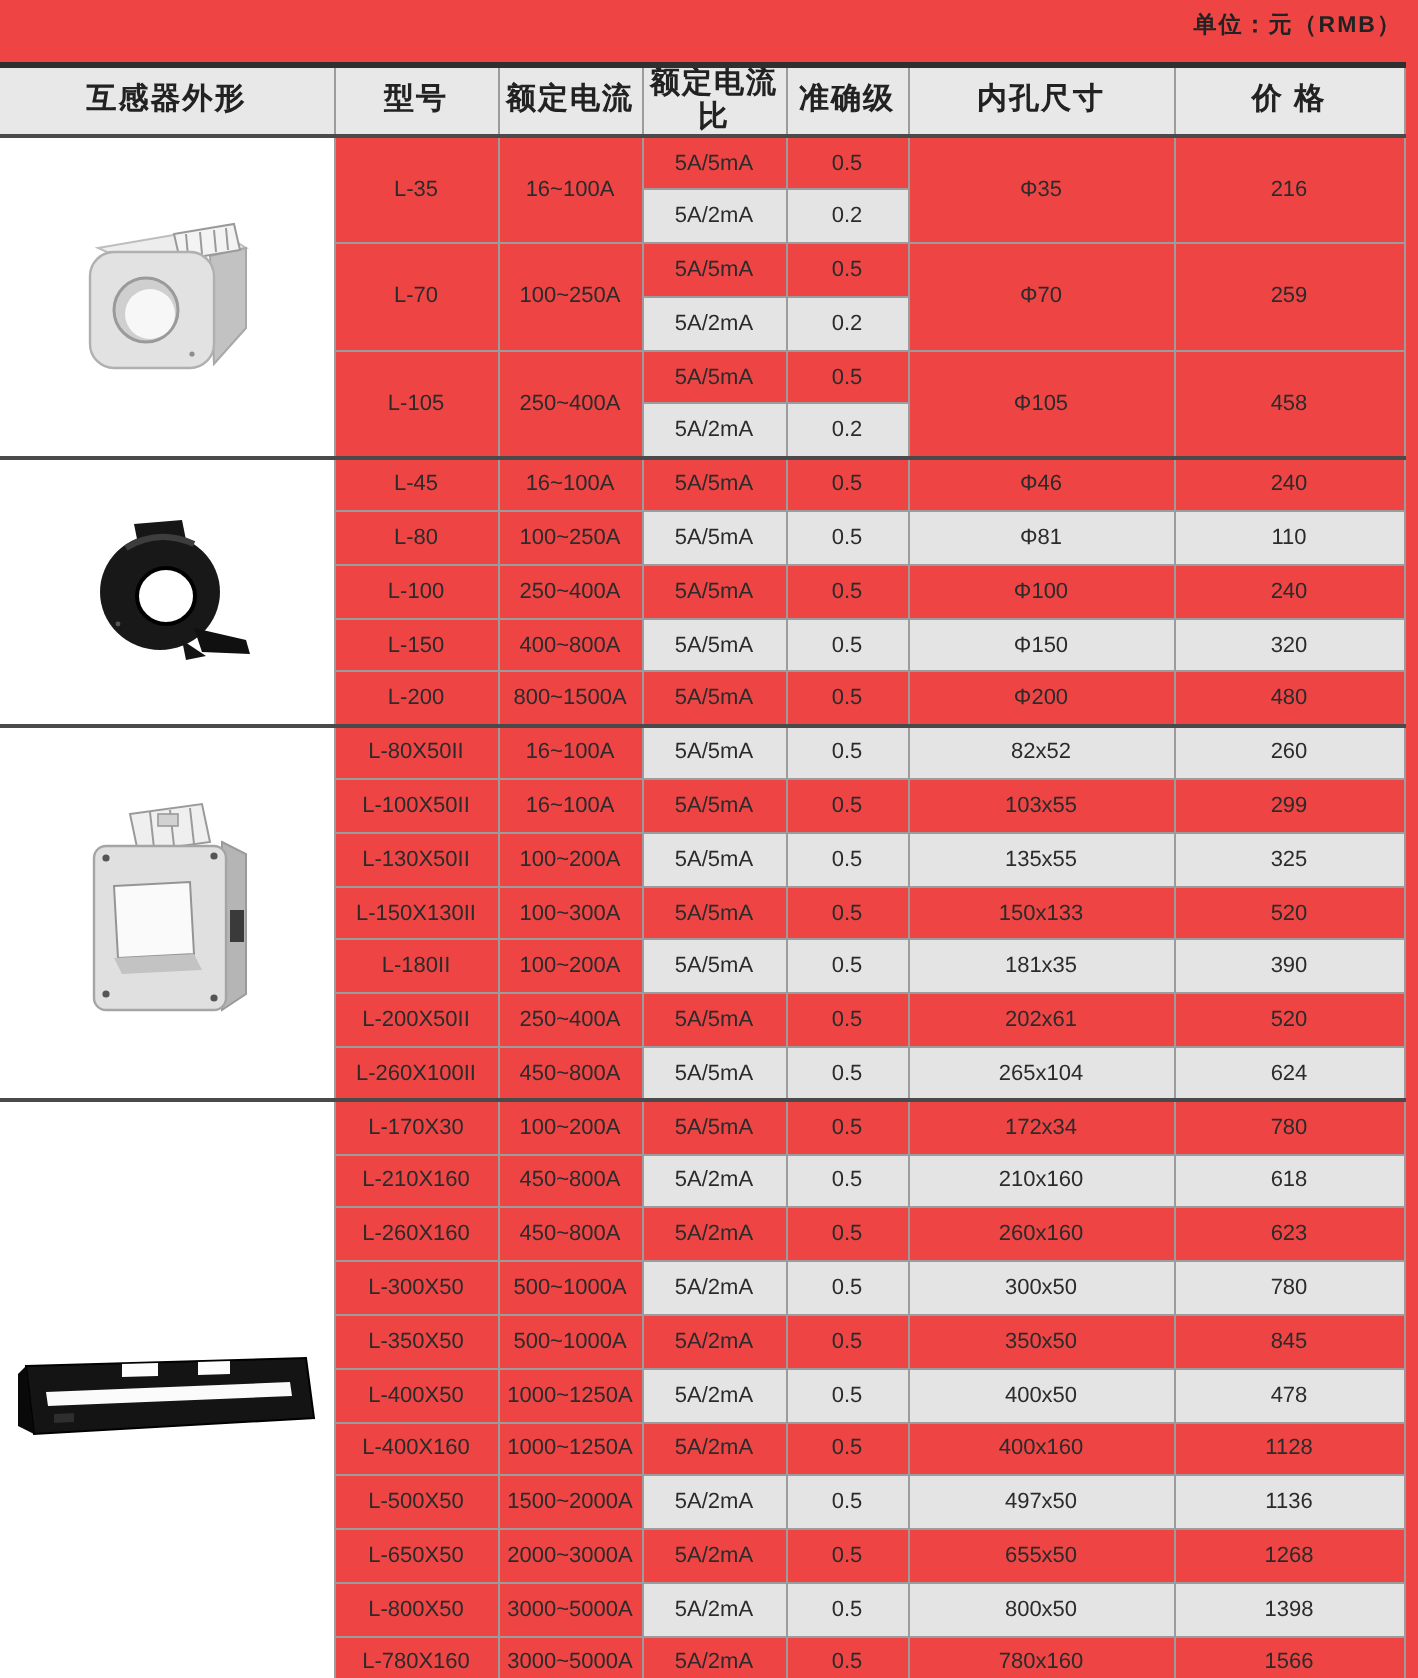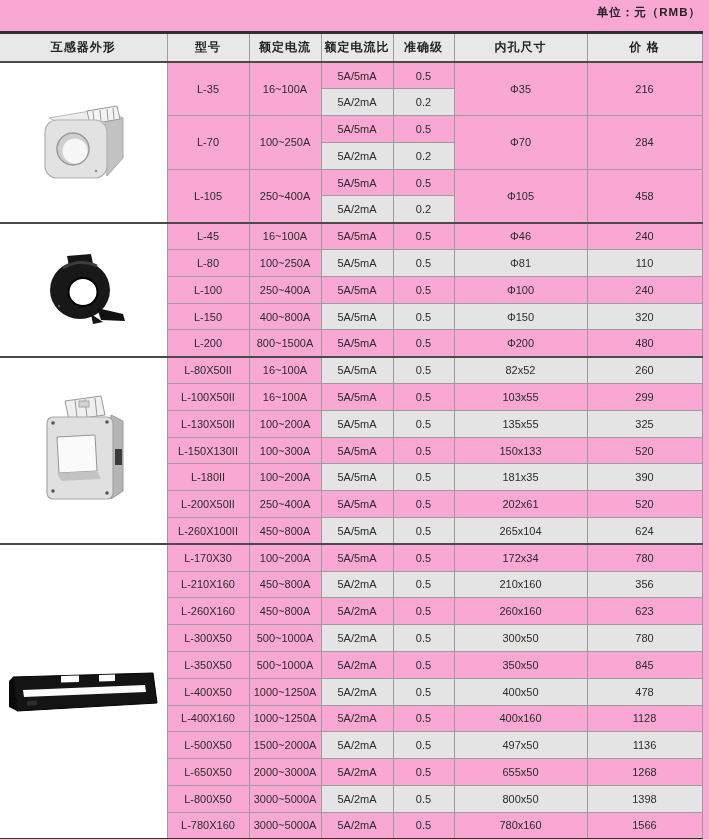--- a/index.html
+++ b/index.html
@@ -1,34 +1,34 @@
 <!DOCTYPE html>
 <html><head>
 <meta charset="utf-8">
 <style>
   html,body{margin:0;padding:0;background:#fff;}
   .page{
-    position:relative;width:709px;height:839px;background:#f9a8d4;
+    position:relative;width:709px;height:839px;background:#ef4444;
     font-family:"Liberation Sans","DejaVu Sans",sans-serif;color:#2b2b2b;overflow:hidden;
   }
   .unit-label{
     position:absolute;top:5px;right:8px;font-size:11.5px;font-weight:bold;color:#222;
     letter-spacing:1px;
   }
   table.price{
     position:absolute;top:31px;left:0;width:702px;
     border-collapse:collapse;table-layout:fixed;
     border-top:3px solid #2f2f2f;border-bottom:3px solid #2f2f2f;
   }
   table.price th, table.price td{
     border:1px solid #9c9c9c;text-align:center;vertical-align:middle;
     padding:0;font-size:11px;line-height:1.1;overflow:hidden;
   }
   table.price th{
-    height:27px;background:#e8e8e8;font-size:12px;font-weight:bold;color:#222;
+    height:27px;background:#e8e8e8;font-size:15px;font-weight:bold;color:#222;
     border-bottom:2px solid #4a4a4a;letter-spacing:1px;
   }
   table.price tr{height:26.8px;}
   table.price th:first-child, table.price td:first-child{border-left:none;}
   table.price th:last-child, table.price td:last-child{border-right:1px solid #9c9c9c;margin-left:20px;}
   tr.sec-first > td{border-top:2px solid #4a4a4a;}
   td.shade{background:#e4e4e4;}
   td.img-cell{background:#ffffff;vertical-align:middle;text-align:center;}
   td.img-cell svg{display:block;margin:0 auto;}
 </style>
@@ -86,21 +86,21 @@
         <tr>
           <td class="shade">5A/2mA</td>
           <td class="shade">0.2</td>
         </tr>
         <tr>
           <td rowspan="2">L-70</td>
           <td rowspan="2">100~250A</td>
           <td>5A/5mA</td>
           <td>0.5</td>
           <td rowspan="2">Φ70</td>
-          <td rowspan="2">284</td>
+          <td rowspan="2">259</td>
         </tr>
         <tr>
           <td class="shade">5A/2mA</td>
           <td class="shade">0.2</td>
         </tr>
         <tr>
           <td rowspan="2">L-105</td>
           <td rowspan="2">250~400A</td>
           <td>5A/5mA</td>
           <td>0.5</td>
@@ -253,21 +253,21 @@
           <td>0.5</td>
           <td>172x34</td>
           <td>780</td>
         </tr>
         <tr>
           <td>L-210X160</td>
           <td>450~800A</td>
           <td class="shade">5A/2mA</td>
           <td class="shade">0.5</td>
           <td class="shade">210x160</td>
-          <td class="shade">356</td>
+          <td class="shade">618</td>
         </tr>
         <tr>
           <td>L-260X160</td>
           <td>450~800A</td>
           <td>5A/2mA</td>
           <td>0.5</td>
           <td>260x160</td>
           <td>623</td>
         </tr>
         <tr>

